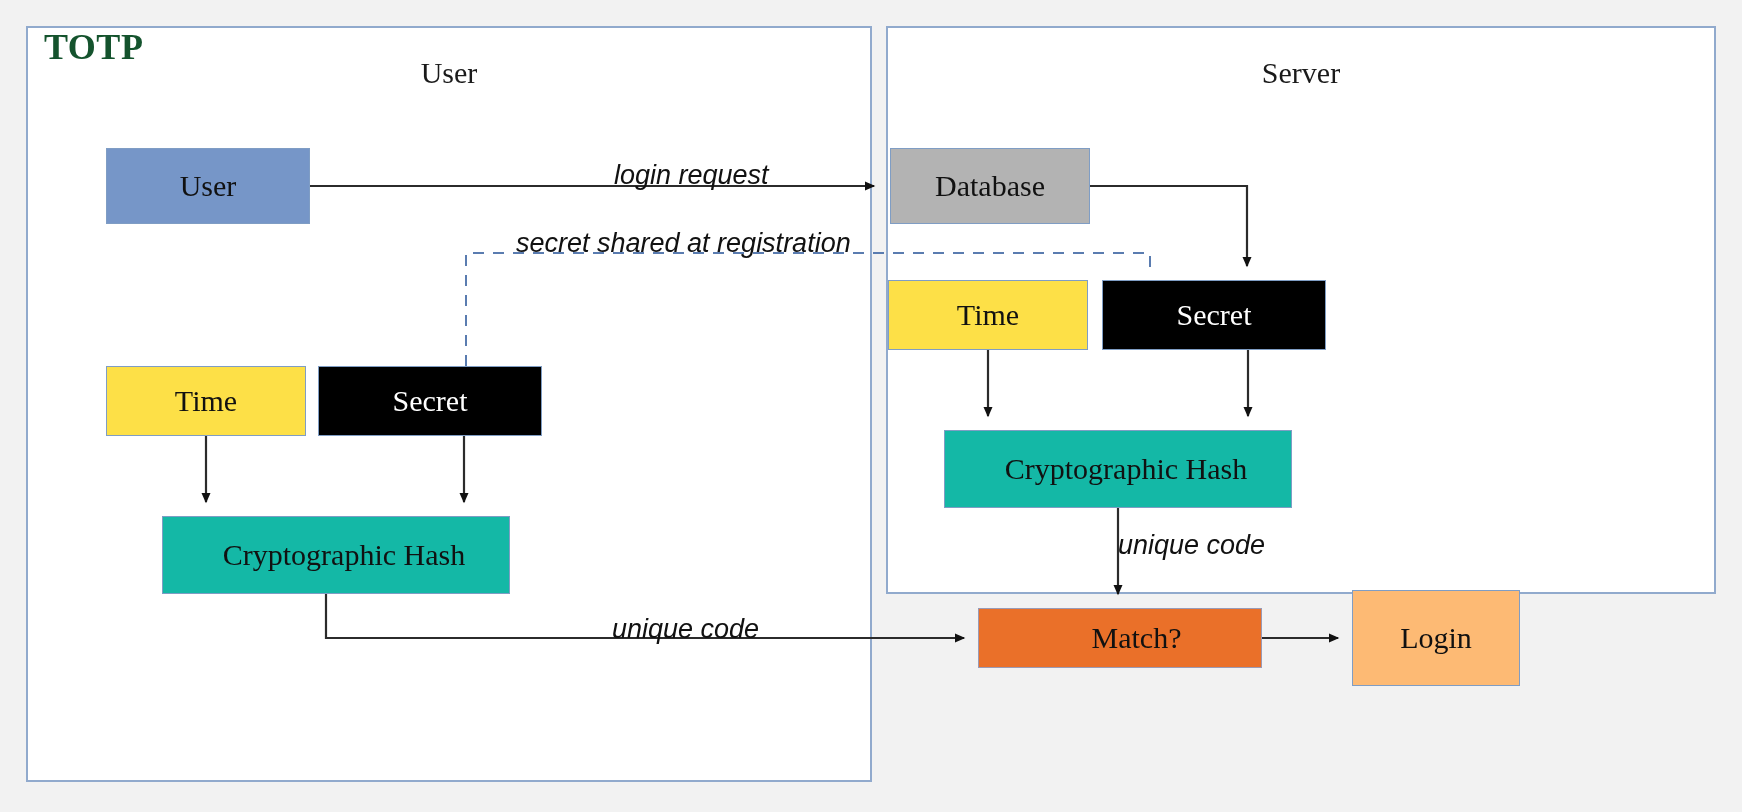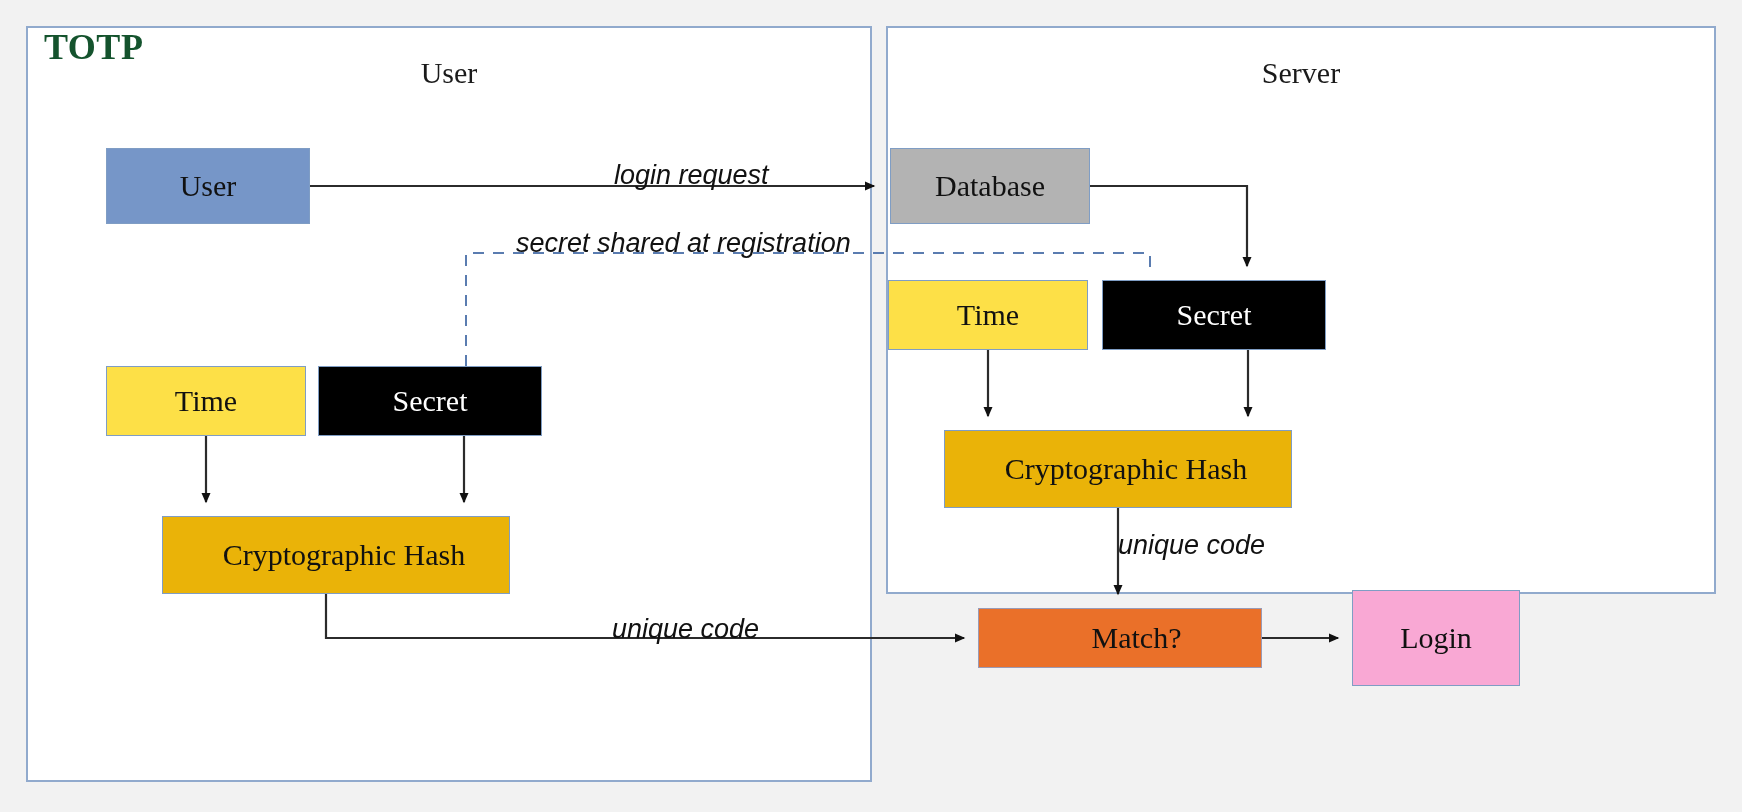--- a/index.html
+++ b/index.html
@@ -47,26 +47,26 @@
     border:1px solid #7f9dc4;
     display:flex;
     align-items:center;
     justify-content:center;
     font-size:30px;
     color:#111111;
     font-family:"Liberation Serif", serif;
     line-height:1;
   }
   .node.grey{background:#b3b3b3;}
-  .node.greylight{background:#eab308;padding-left:16px;}
+  .node.greylight{background:#14b8a6;padding-left:16px;}
   .node.blue{background:#7696c8;}
   .node.peri{background:#fde047;}
   .node.red{background:#000000;color:#ffffff;}
   .node.orange{background:#ea7029;border-color:#9a9ab5;}
-  .node.lav{background:#f9a8d4;}
+  .node.lav{background:#fdba74;}
 
   
   #n-user        {left:106px; top:148px; width:204px; height:76px;}
   #n-time-u      {left:106px; top:366px; width:200px; height:70px;}
   #n-secret-u    {left:318px; top:366px; width:224px; height:70px;}
   #n-hash-u      {left:162px; top:516px; width:348px; height:78px;}
 
   #n-database    {left:890px; top:148px; width:200px; height:76px;}
   #n-time-s      {left:888px; top:280px; width:200px; height:70px;}
   #n-secret-s    {left:1102px; top:280px; width:224px; height:70px;}

